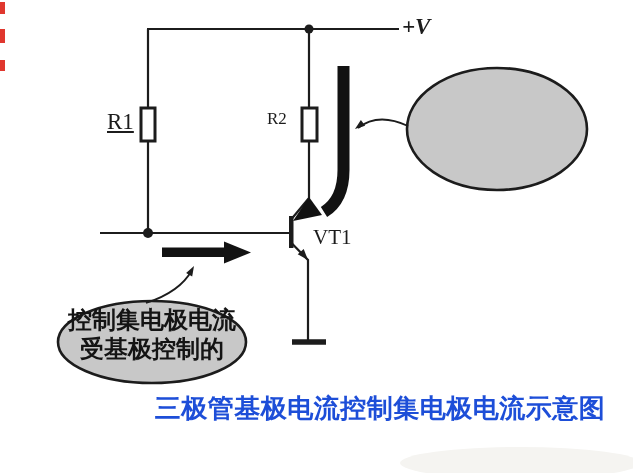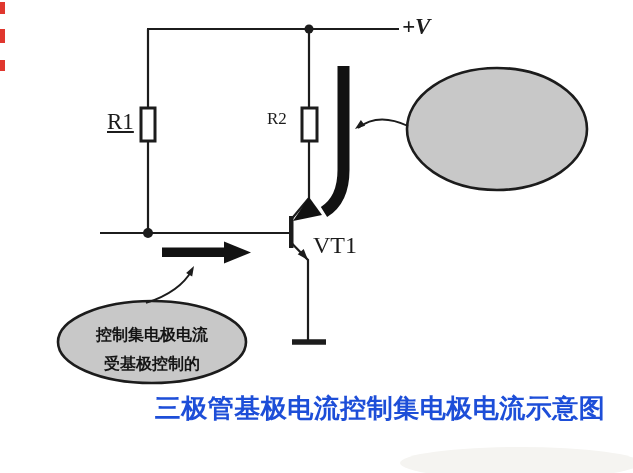--- a/index.html
+++ b/index.html
@@ -14,30 +14,30 @@
   .stage svg { position: absolute; left: 0; top: 0; }
   .lbl {
     position: absolute;
     color: #1c1c1c;
     font-family: "Liberation Serif", "DejaVu Serif", serif;
     white-space: nowrap;
   }
   .lbl-power   { left: 402px; top: 14px;  font-size: 23px; font-style: italic; font-weight: 600; }
   .lbl-r1      { left: 107px; top: 109px; font-size: 23px; text-decoration: underline; }
   .lbl-r2      { left: 267px; top: 109px; font-size: 17px; }
-  .lbl-vt1     { left: 313px; top: 232px; font-size: 24px; }
+  .lbl-vt1     { left: 313px; top: 225px; font-size: 21px; }
   .callout-text {
     position: absolute;
     text-align: center;
     color: #141414;
     font-weight: bold;
     font-family: "DejaVu Sans", sans-serif;
   }
   .callout-collector { left: 405px; top: 92px;  width: 184px; font-size: 20px; line-height: 28px; }
-  .callout-base      { left: 56px;  top: 320px; width: 192px; font-size: 16px; line-height: 29px; }
+  .callout-base      { left: 56px;  top: 306px; width: 192px; font-size: 24px; line-height: 29px; }
   .caption {
     position: absolute;
     left: 130px; top: 391px; width: 500px;
     text-align: center;
     color: #1d4ed8;
     font-size: 26px;
     font-weight: bold;
     letter-spacing: 0.5px;
     font-family: "DejaVu Sans", sans-serif;
   }

